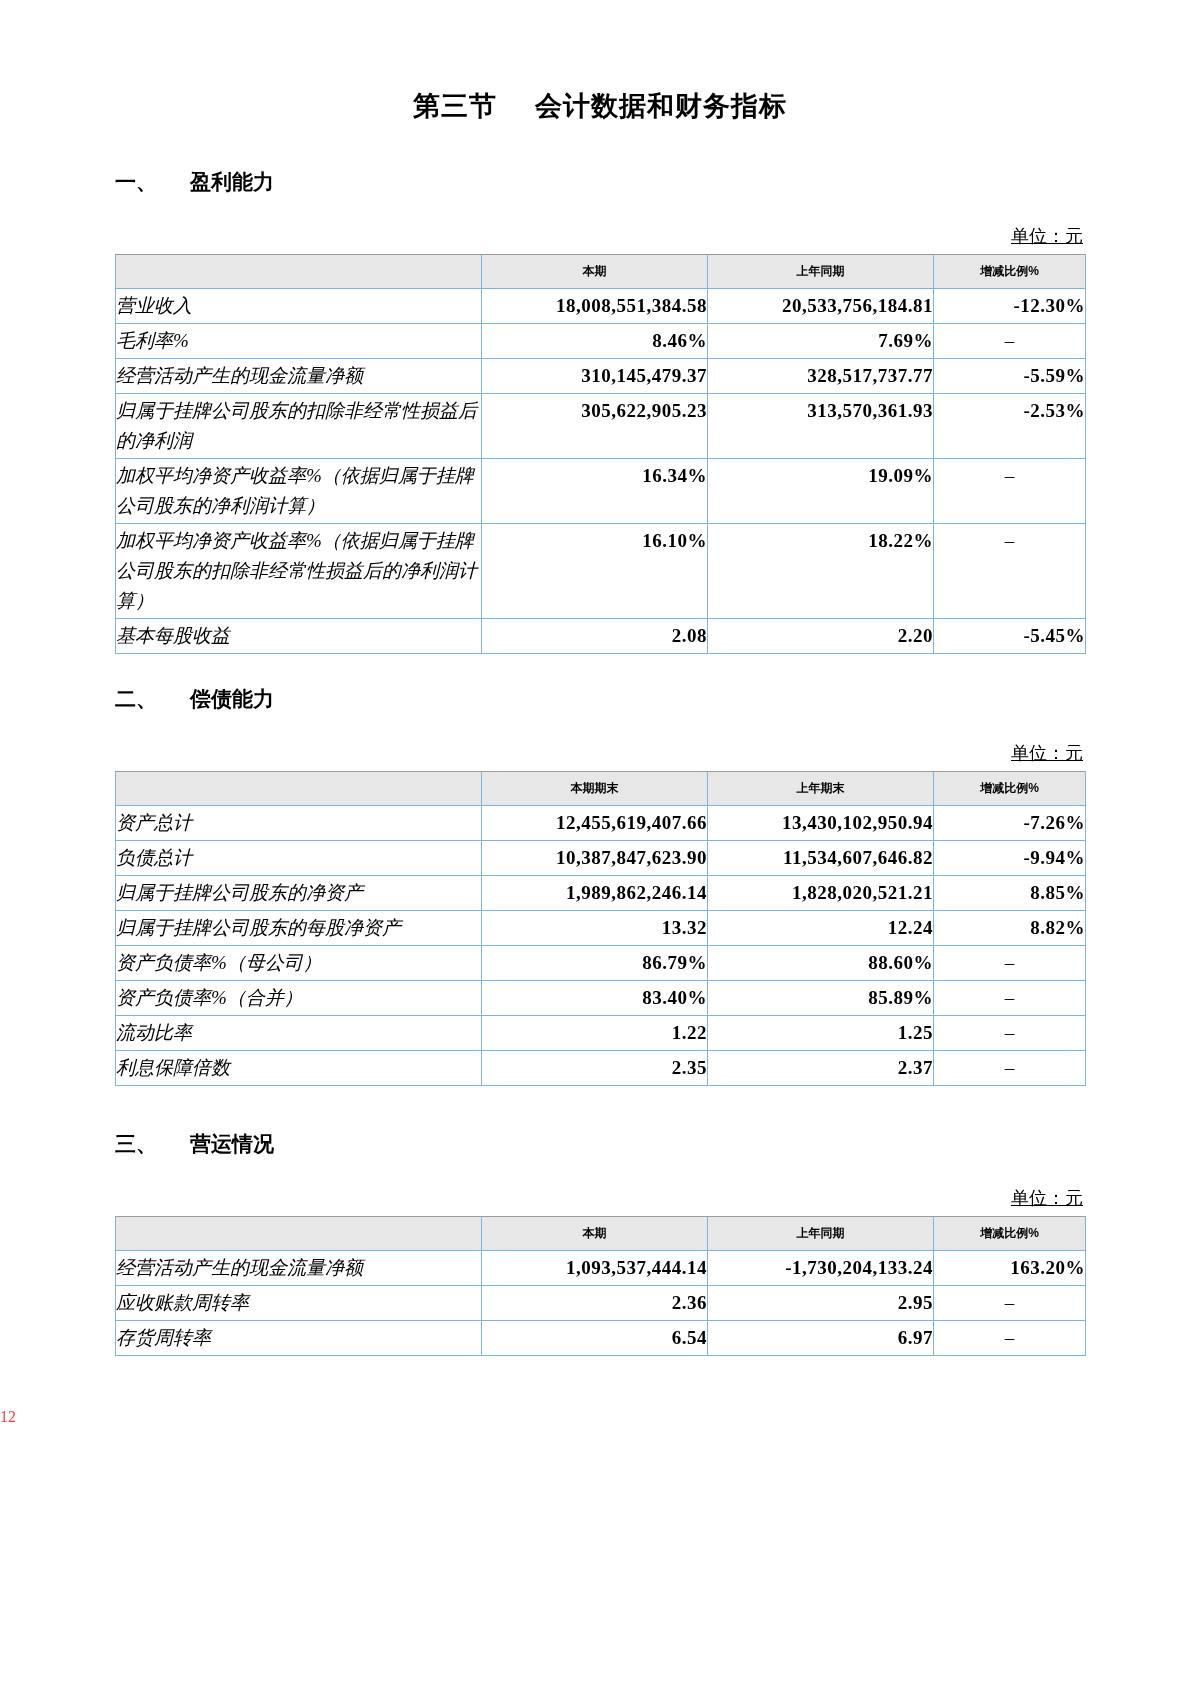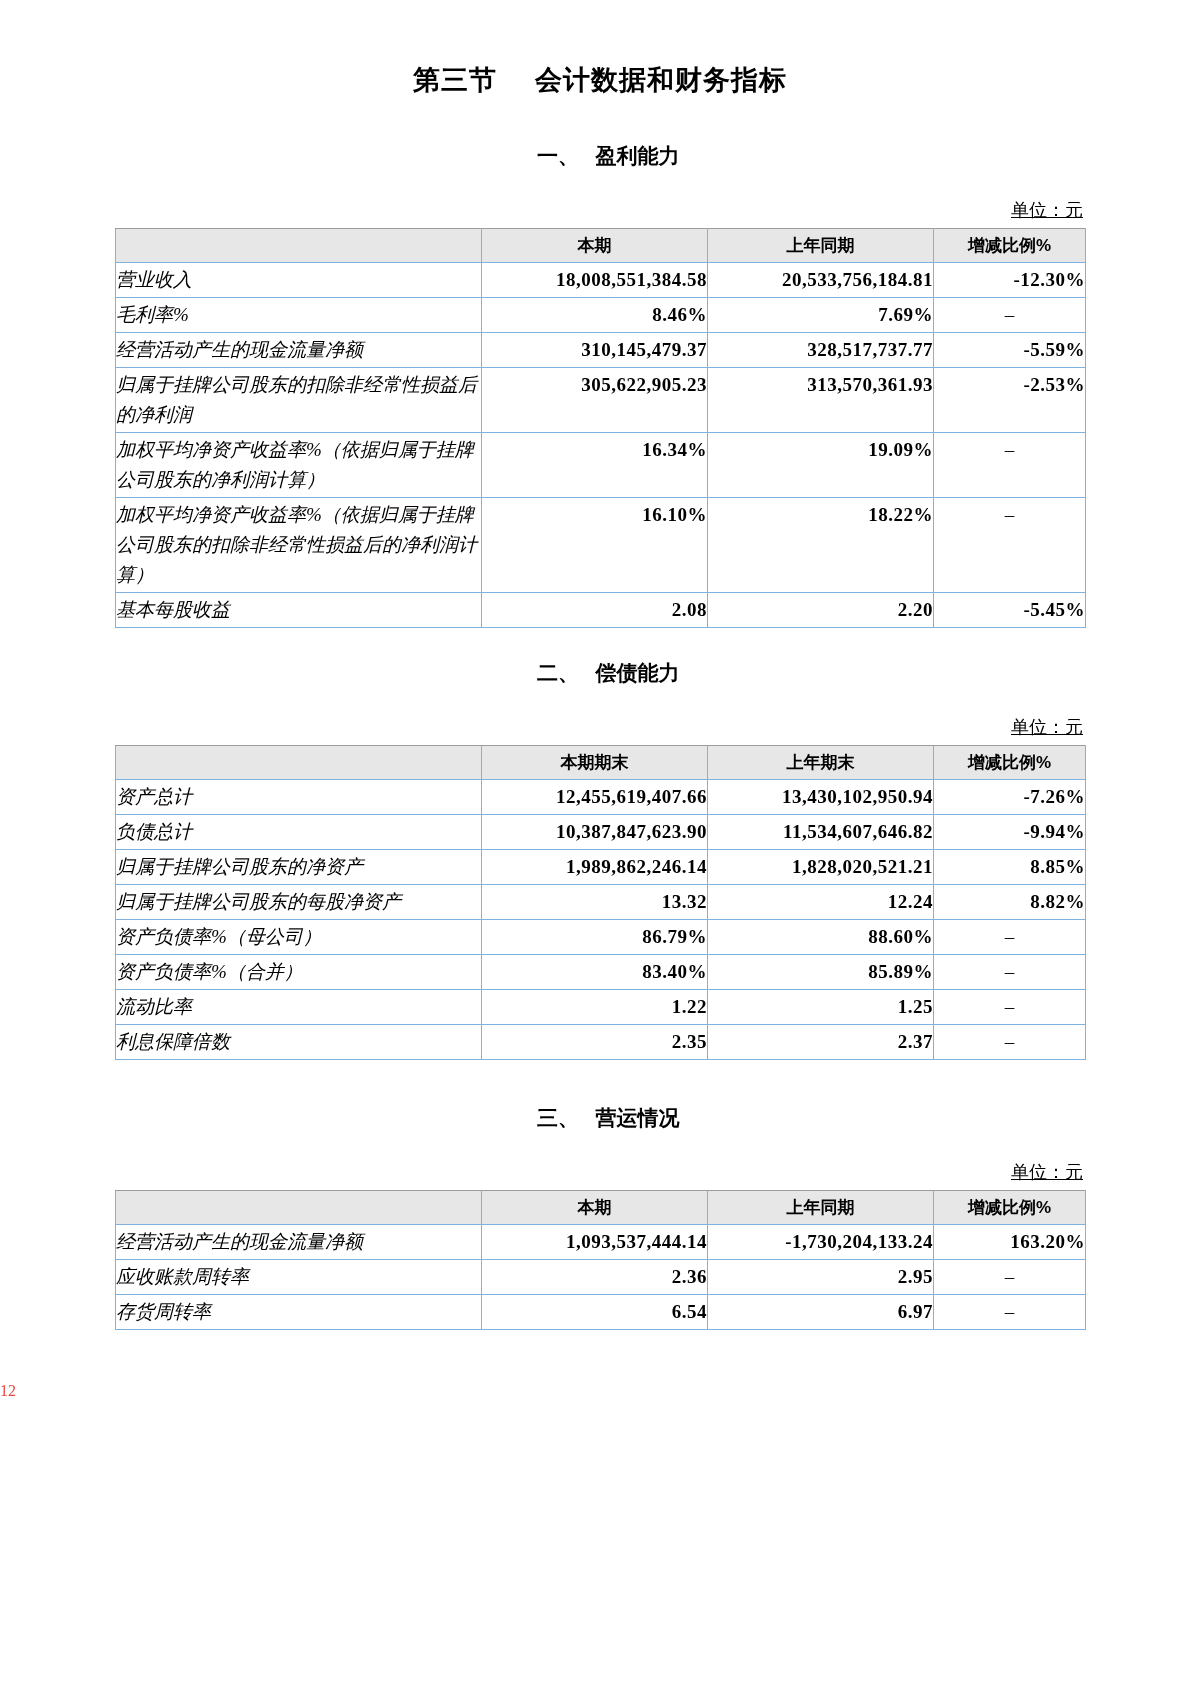--- a/index.html
+++ b/index.html
@@ -2,41 +2,40 @@
 <html><head>
 <meta charset="utf-8">
 <style>
   * { margin: 0; padding: 0; box-sizing: border-box; }
   html, body { background: #888; }
   .page {
     width: 1200px;
     height: 1696px;
     background: #ffffff;
     margin: 0 auto;
-    padding-top: 62px;
+    padding-top: 88px;
     font-family: "Liberation Serif", "DejaVu Serif", serif;
     color: #1a1a1a;
     overflow: hidden;
   }
   .doc-title {
     text-align: center;
     font-family: "Liberation Sans", "DejaVu Sans", sans-serif;
     font-weight: bold;
     font-size: 27px;
     letter-spacing: 1px;
     color: #000;
   }
   .doc-title .t1 { margin-right: 38px; }
   .sec-heading {
     margin: 44px 115px 0 115px;
     font-family: "Liberation Sans", "DejaVu Sans", sans-serif;
     font-weight: bold;
     font-size: 21px;
     color: #000;
-    text-align: center;
   }
   .sec-heading.gap-lg { margin-top: 31px; }
   .sec-index { display: inline-block; width: 75px; }
   .unit {
     margin: 28px 117px 6px 115px;
     text-align: right;
     font-size: 18px;
     color: #000;
     text-decoration: underline;
   }
@@ -54,21 +53,21 @@
   table.fin th, table.fin td {
     border: 1px solid #7eb2e1;
     vertical-align: top;
     line-height: 30px;
   }
   table.fin thead th {
     background: #e7e7e7;
     border-top: 1px solid #9b9b9b;
     font-family: "Liberation Sans", "DejaVu Sans", sans-serif;
     font-weight: bold;
-    font-size: 17px;
+    font-size: 12px;
     text-align: center;
     height: 22px;
     line-height: 33px;
     color: #000;
   }
   table.fin td { padding: 2px 0; height: 34px; color: #000; }
   td.lbl { text-align: left; padding: 2px 55px 2px 12px; font-style: italic; }
   td.num { text-align: right; padding-right: 14px; letter-spacing: 0.5px; font-variant-numeric: tabular-nums; font-weight: bold; }
   td.ctr { text-align: center; }
   .page-number {

